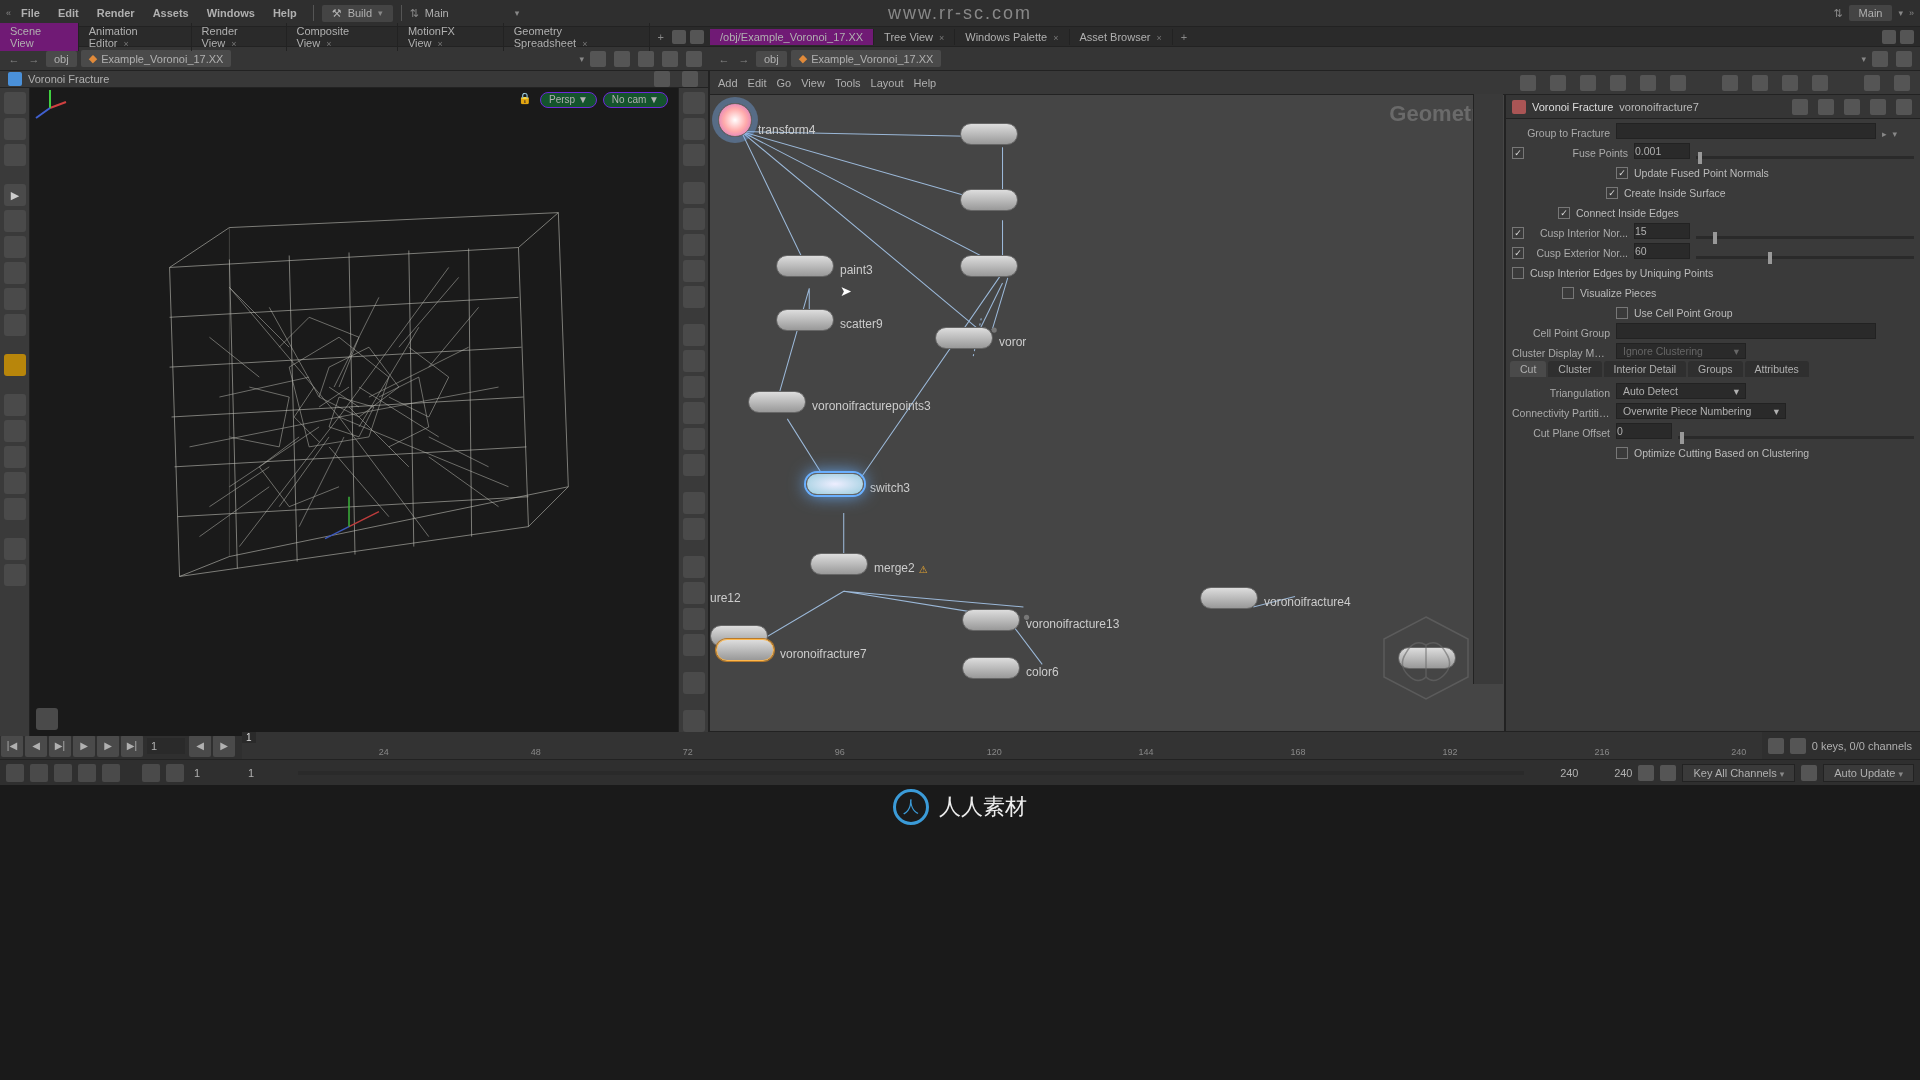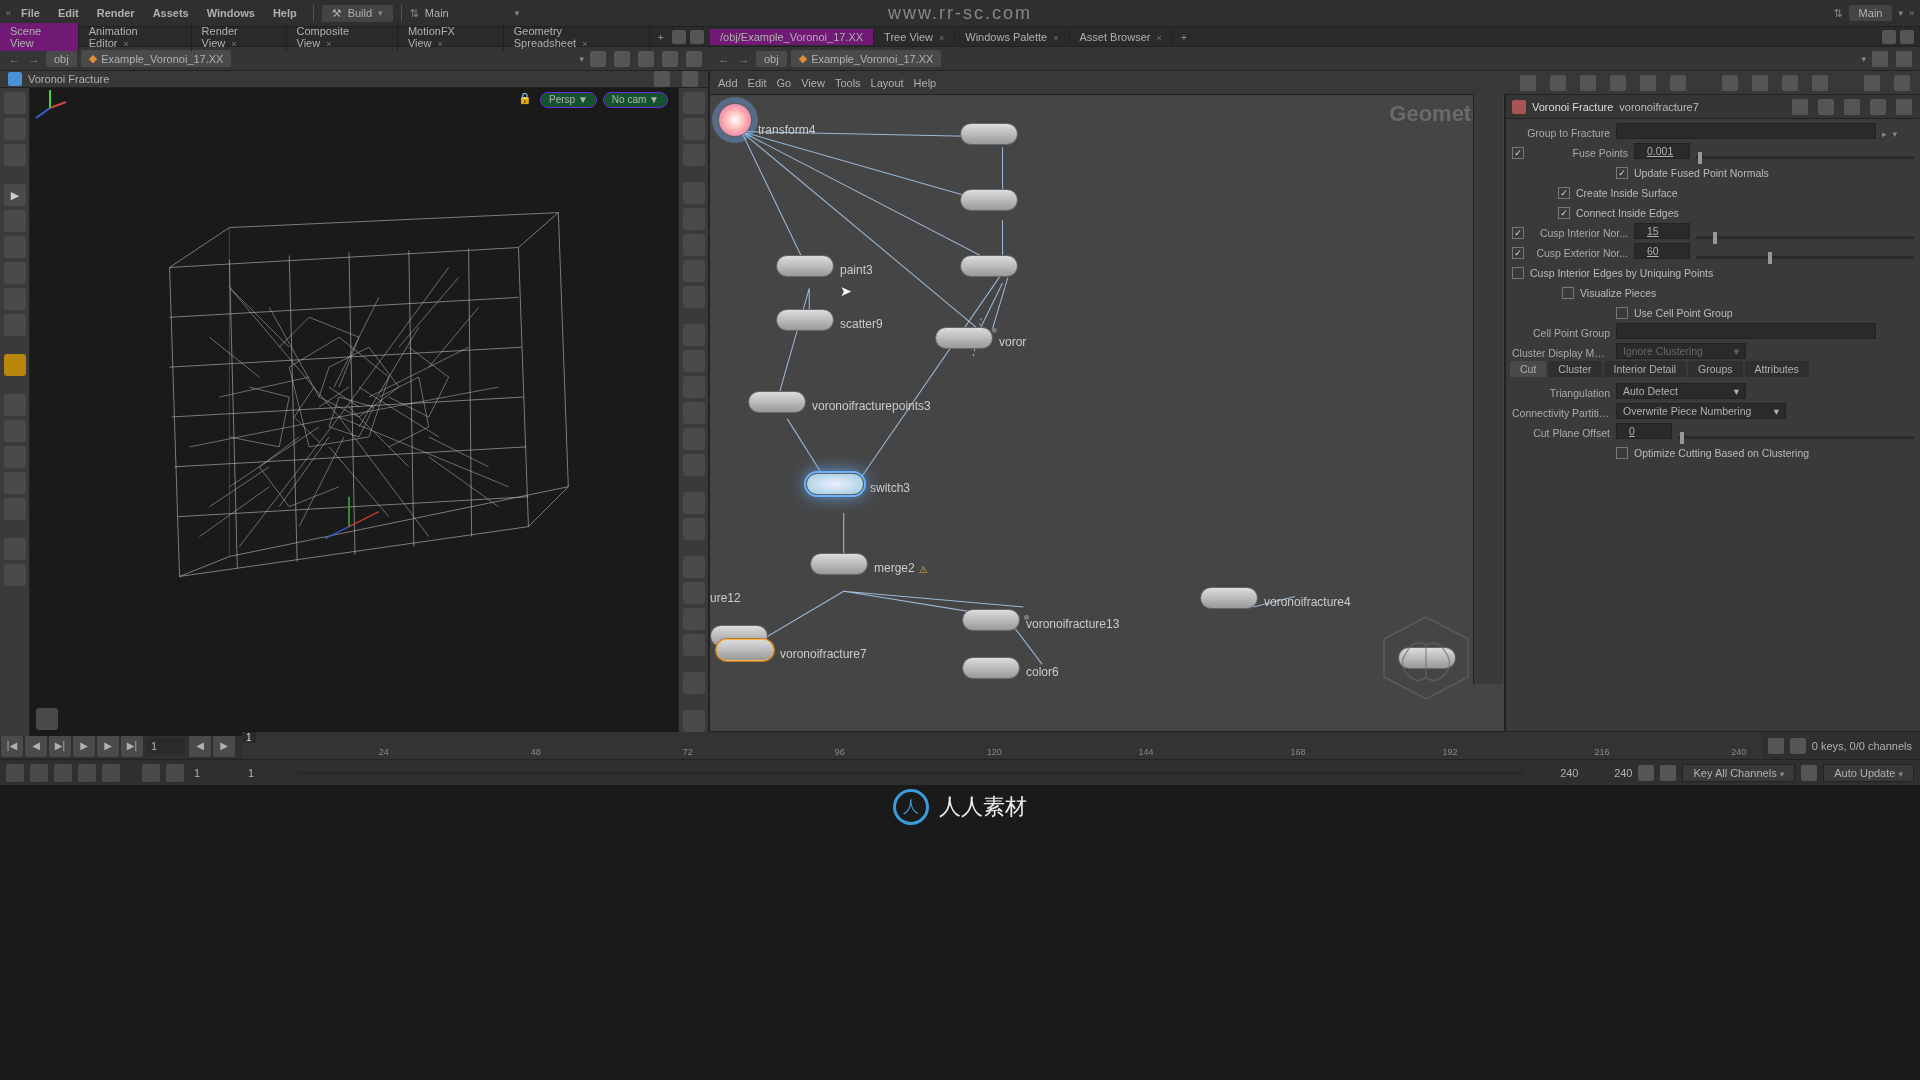--- a/index.html
+++ b/index.html
@@ -88,21 +88,21 @@
 .param-head { height:24px; background:#353535; display:flex; align-items:center; padding:0 6px; gap:6px; border-bottom:1px solid #222; }
 .param-head .ic { width:14px; height:14px; background:#a55; border-radius:2px; }
 .param-head .pname { color:#ddd; }
 .param-head .pnode { color:#bbb; }
 .param-head .filler { flex:1; }
 .param-head .pic { width:16px; height:16px; background:#555; border-radius:2px; margin:0 2px; }
 .param-row { display:flex; align-items:flex-end; height:20px; padding:0 6px; gap:6px; }
 .param-row .cb { width:12px; height:12px; border:1px solid #777; display:flex; align-items:center; justify-content:center; font-size:9px; color:#ddd; }
 .param-row .cb.on::after { content:"✓"; }
 .param-row .lab { width:98px; text-align:right; font-size:10.5px; color:#aaa; overflow:hidden; text-overflow:ellipsis; white-space:nowrap; }
-.param-row .val { width:56px; background:#2a2a2a; padding:1px 12px; border:1px solid #222; font-size:10.5px;text-decoration:underline; }
+.param-row .val { width:56px; background:#2a2a2a; padding:1px 0; border:1px solid #222; font-size:10.5px; }
 .param-row .val.wide { width:260px; }
 .param-row .sld { flex:1; height:3px; background:#2a2a2a; position:relative; }
 .param-row .sld .hand { position:absolute; width:4px; height:12px; background:#999; top:-4px; }
 .param-row .chktxt { font-size:10.5px; color:#bbb; }
 .param-row .ddown { flex:1; background:#2a2a2a; padding:1px 6px; border:1px solid #222; font-size:10.5px; display:flex; justify-content:space-between; max-width:130px; }
 .param-tabs { display:flex; padding:2px 4px; gap:2px; }
 .param-tabs .pt { background:#2f2f2f; padding:2px 10px; border-radius:3px 3px 0 0; font-size:10.5px; cursor:pointer; }
 .param-tabs .pt.active { background:#4a4a4a; }
 .dim { color:#666; }
 
@@ -506,21 +506,21 @@
             <span class="lab">Fuse Points</span>
             <span class="val">0.001</span>
             <div class="sld">
               <div class="hand" style="left:1%"></div>
             </div>
           </div>
         <div class="param-row" style="padding-left:110px">
             <div class="cb on"></div>
             <span class="chktxt">Update Fused Point Normals</span>
           </div>
-        <div class="param-row" style="padding-left:52px">
+        <div class="param-row" style="padding-left:100px">
             <div class="cb on"></div>
             <span class="chktxt">Create Inside Surface</span>
           </div>
         <div class="param-row" style="padding-left:52px">
             <div class="cb on"></div>
             <span class="chktxt">Connect Inside Edges</span>
           </div>
         <div class="param-row">
             <div class="cb on"></div>
             <span class="lab">Cusp Interior Nor...</span>

